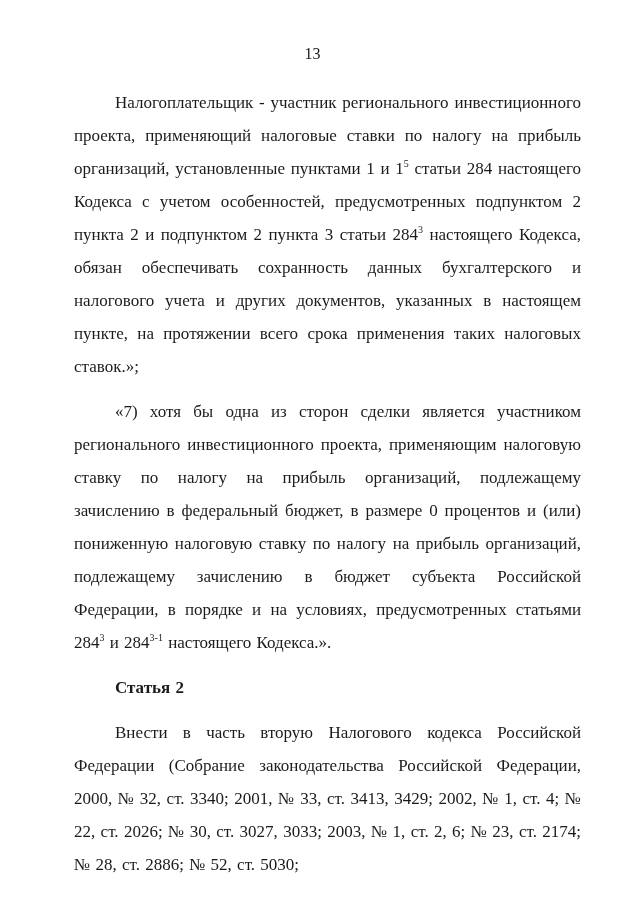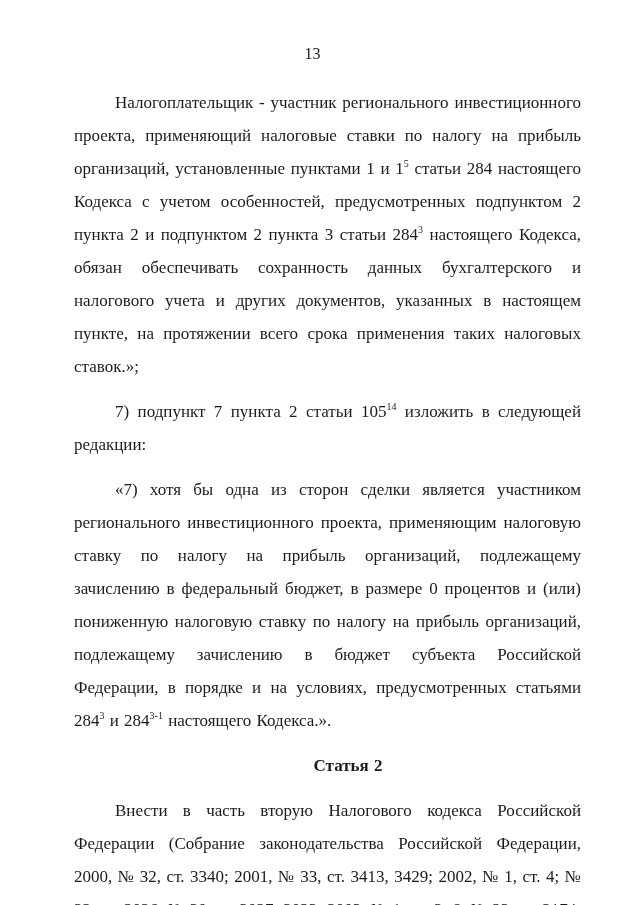--- a/index.html
+++ b/index.html
@@ -30,38 +30,37 @@
   .content p.para {
     margin: 12px;
     padding: 0;
     text-align: justify;
     text-indent: 41px;
     line-height: 33px;
     word-spacing: 1px;
   }
   .content p.heading {
     font-weight: bold;
-    text-align: center;
+    text-align: left;
   }
   sup {
     font-size: 10px;
     line-height: 0;
     vertical-align: super;
   }
 </style>
 </head>
 <body>
 
 <div class="page">
   <div class="page-number">13</div>
 
   <div class="content">
     <p class="para">Налогоплательщик - участник регионального инвестиционного проекта, применяющий налоговые ставки по налогу на прибыль организаций, установленные пунктами 1 и 1<sup>5</sup> статьи 284 настоящего Кодекса с учетом особенностей, предусмотренных подпунктом 2 пункта 2 и подпунктом 2 пункта 3 статьи 284<sup>3</sup> настоящего Кодекса, обязан обеспечивать сохранность данных бухгалтерского и налогового учета и других документов, указанных в настоящем пункте, на протяжении всего срока применения таких налоговых ставок.»;</p>
 
-    <p class="para">7) подпункт 7 пункта 2 статьи 105<sup>14</sup> изложить в следующей редакции:</p>
 
     <p class="para">«7) хотя бы одна из сторон сделки является участником регионального инвестиционного проекта, применяющим налоговую ставку по налогу на прибыль организаций, подлежащему зачислению в федеральный бюджет, в размере 0 процентов и (или) пониженную налоговую ставку по налогу на прибыль организаций, подлежащему зачислению в бюджет субъекта Российской Федерации, в порядке и на условиях, предусмотренных статьями 284<sup>3</sup> и 284<sup>3-1</sup> настоящего Кодекса.».</p>
 
     <p class="para heading">Статья 2</p>
 
     <p class="para">Внести в часть вторую Налогового кодекса Российской Федерации (Собрание законодательства Российской Федерации, 2000, № 32, ст. 3340; 2001, № 33, ст. 3413, 3429; 2002, № 1, ст. 4; № 22, ст. 2026; № 30, ст. 3027, 3033; 2003, № 1, ст. 2, 6; № 23, ст. 2174; № 28, ст. 2886; № 52, ст. 5030;</p>
   </div>
 </div>
 
 </body></html>

